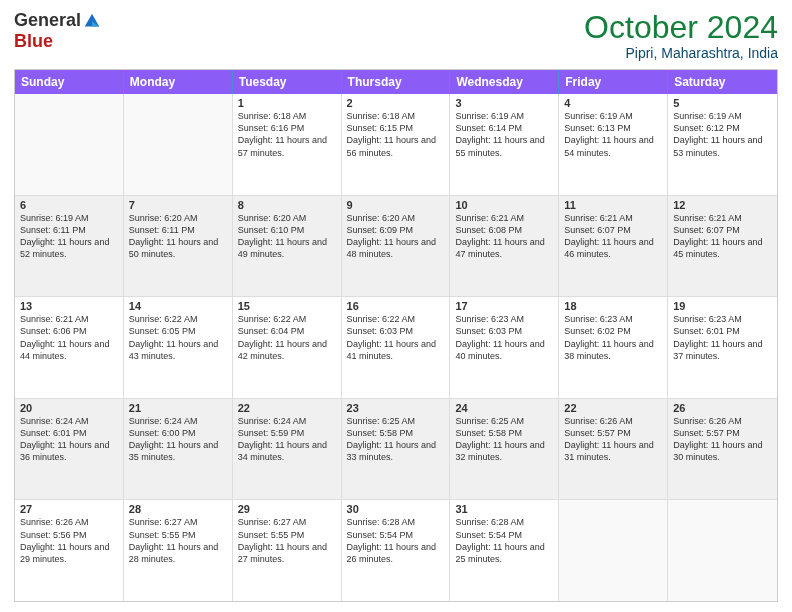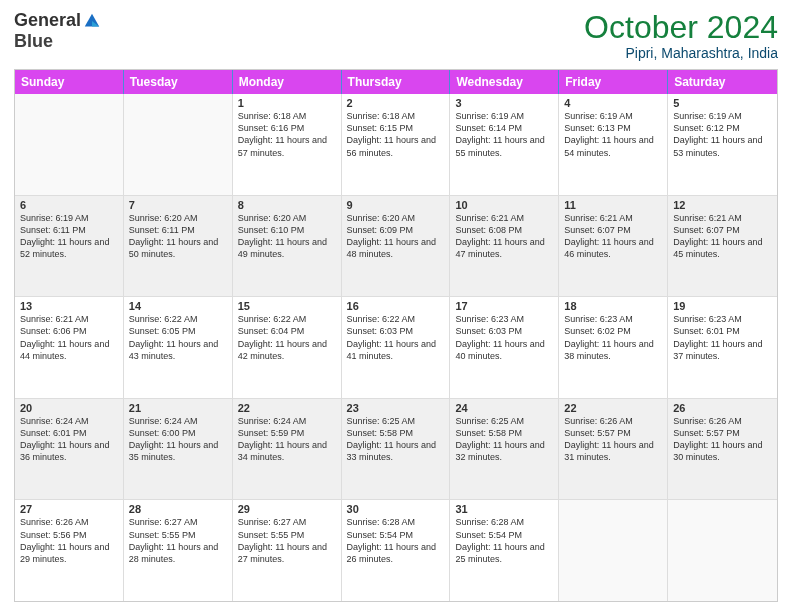--- a/index.html
+++ b/index.html
@@ -33,21 +33,21 @@
       align-items: center;
     }
     .logo-general {
       font-size: 18px;
       font-weight: bold;
       color: #333;
     }
     .logo-blue {
       font-size: 18px;
       font-weight: bold;
-      color: #404040;
+      color: #b91c1c;
     }
     .logo-icon {
       width: 18px;
       height: 18px;
       margin-left: 2px;
     }
     .title-section {
       text-align: right;
     }
     .month-title {
@@ -62,21 +62,21 @@
     }
     .calendar {
       flex: 1;
       display: flex;
       flex-direction: column;
       border: 1px solid #ccc;
     }
     .cal-header {
       display: grid;
       grid-template-columns: repeat(7, 1fr);
-      background: #d946ef;
+      background: #8b5cf6;
     }
     .cal-header-cell {
       color: #fff;
       font-size: 12px;
       font-weight: bold;
       padding: 5px 6px;
       border-right: 1px solid #4a8dd5;
     }
     .cal-header-cell:last-child { border-right: none; }
     .cal-body {
@@ -131,22 +131,22 @@
     </div>
     <div class="title-section">
       <div class="month-title">October 2024</div>
       <div class="location">Pipri, Maharashtra, India</div>
     </div>
   </div>
 
   <div class="calendar">
     <div class="cal-header">
     <div class="cal-header-cell">Sunday</div>
+        <div class="cal-header-cell">Monday</div>
         <div class="cal-header-cell">Tuesday</div>
-        <div class="cal-header-cell">Monday</div>
         <div class="cal-header-cell">Thursday</div>
         <div class="cal-header-cell">Wednesday</div>
         <div class="cal-header-cell">Friday</div>
         <div class="cal-header-cell">Saturday</div>
       </div>
     <div class="cal-body">
     <div class="cal-row">
           <div class="cal-cell empty"></div>
           <div class="cal-cell empty"></div>
           <div class="cal-cell">

